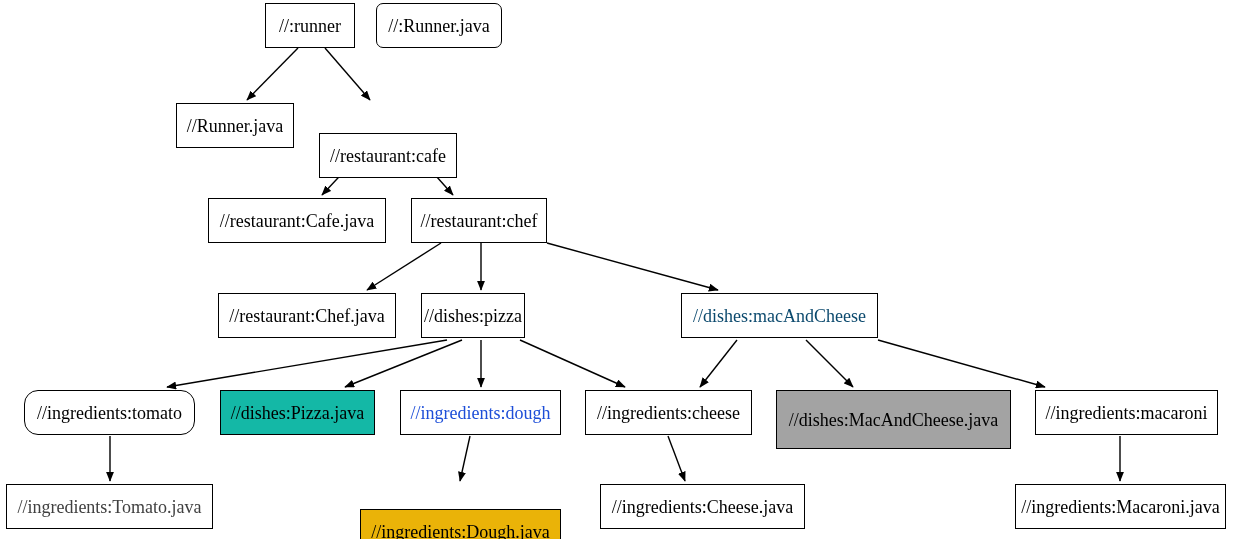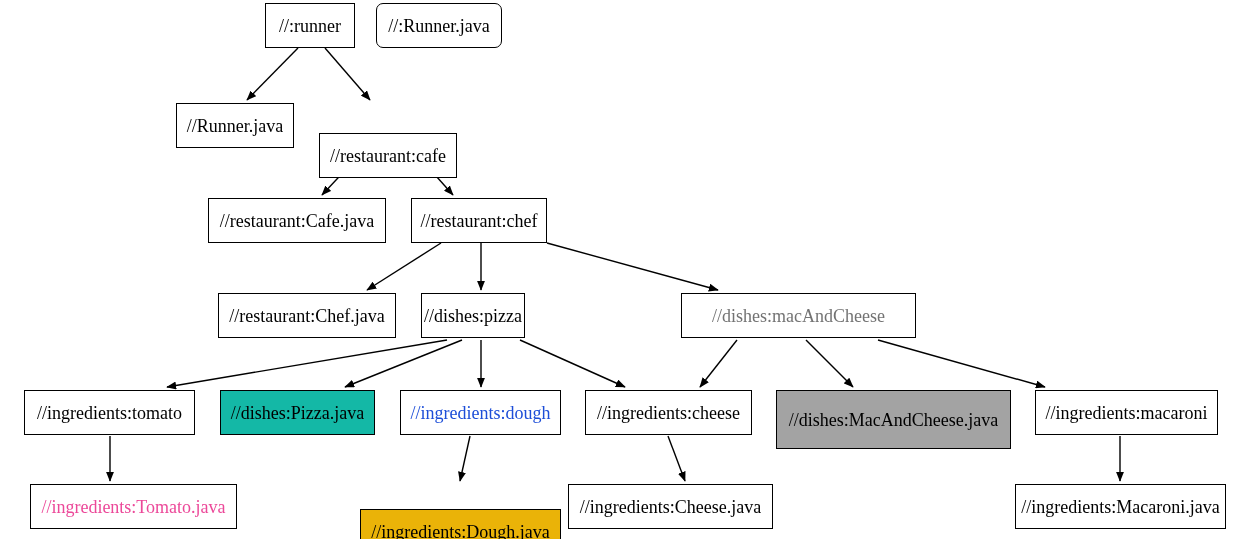--- a/index.html
+++ b/index.html
@@ -92,47 +92,47 @@
       </div>
       <div class="graph-node" style="left: 411px; top: 198px; width: 136px; height: 45px; border-color: rgb(0, 0, 0); background: rgb(255, 255, 255); color: rgb(0, 0, 0);">
         <span class="node-label">//restaurant:chef</span>
       </div>
       <div class="graph-node" style="left: 218px; top: 293px; width: 178px; height: 45px; border-color: rgb(0, 0, 0); background: rgb(255, 255, 255); color: rgb(0, 0, 0);">
         <span class="node-label">//restaurant:Chef.java</span>
       </div>
       <div class="graph-node" style="left: 421px; top: 293px; width: 104px; height: 45px; border-color: rgb(0, 0, 0); background: rgb(255, 255, 255); color: rgb(0, 0, 0);">
         <span class="node-label">//dishes:pizza</span>
       </div>
-      <div class="graph-node" style="left: 681px; top: 293px; width: 235px; height: 45px; border-color: rgb(0, 0, 0); background: rgb(255, 255, 255); color: #737373;">
+      <div class="graph-node" style="left: 681px; top: 293px; width: 197px; height: 45px; border-color: rgb(0, 0, 0); background: rgb(255, 255, 255); color: #0c4a6e;">
         <span class="node-label">//dishes:macAndCheese</span>
       </div>
-      <div class="graph-node" style="left: 24px; top: 390px; width: 171px; height: 45px; border-color: rgb(0, 0, 0); background: rgb(255, 255, 255); color: rgb(0, 0, 0);">
+      <div class="graph-node" style="left: 24px; top: 390px; width: 171px; height: 45px; border-color: rgb(0, 0, 0); background: rgb(255, 255, 255); color: rgb(0, 0, 0); border-radius: 14px;">
         <span class="node-label">//ingredients:tomato</span>
       </div>
       <div class="graph-node" style="left: 220px; top: 390px; width: 155px; height: 45px; border-color: rgb(0, 0, 0); background: #14b8a6; color: rgb(0, 0, 0);">
         <span class="node-label">//dishes:Pizza.java</span>
       </div>
       <div class="graph-node" style="left: 400px; top: 390px; width: 161px; height: 45px; border-color: rgb(0, 0, 0); background: rgb(255, 255, 255); color: #1d4ed8;">
         <span class="node-label">//ingredients:dough</span>
       </div>
       <div class="graph-node" style="left: 585px; top: 390px; width: 167px; height: 45px; border-color: rgb(0, 0, 0); background: rgb(255, 255, 255); color: rgb(0, 0, 0);">
         <span class="node-label">//ingredients:cheese</span>
       </div>
       <div class="graph-node" style="left: 776px; top: 390px; width: 235px; height: 59px; border-color: rgb(0, 0, 0); background: #a3a3a3; color: rgb(0, 0, 0);">
         <span class="node-label">//dishes:MacAndCheese.java</span>
       </div>
       <div class="graph-node" style="left: 1035px; top: 390px; width: 183px; height: 45px; border-color: rgb(0, 0, 0); background: rgb(255, 255, 255); color: rgb(0, 0, 0);">
         <span class="node-label">//ingredients:macaroni</span>
       </div>
-      <div class="graph-node" style="left: 6px; top: 484px; width: 207px; height: 45px; border-color: rgb(0, 0, 0); background: rgb(255, 255, 255); color: #ec4899; margin-left: 24px;">
+      <div class="graph-node" style="left: 6px; top: 484px; width: 207px; height: 45px; border-color: rgb(0, 0, 0); background: rgb(255, 255, 255); color: #404040;">
         <span class="node-label">//ingredients:Tomato.java</span>
       </div>
       <div class="graph-node" style="left: 360px; top: 484px; width: 201px; height: 45px; border-color: rgb(0, 0, 0); background: #eab308; color: rgb(0, 0, 0); margin-top: 25px;">
         <span class="node-label">//ingredients:Dough.java</span>
       </div>
-      <div class="graph-node" style="left: 568px; top: 484px; width: 205px; height: 45px; border-color: rgb(0, 0, 0); background: rgb(255, 255, 255); color: rgb(0, 0, 0);">
+      <div class="graph-node" style="left: 600px; top: 484px; width: 205px; height: 45px; border-color: rgb(0, 0, 0); background: rgb(255, 255, 255); color: rgb(0, 0, 0);">
         <span class="node-label">//ingredients:Cheese.java</span>
       </div>
       <div class="graph-node" style="left: 1015px; top: 484px; width: 211px; height: 45px; border-color: rgb(0, 0, 0); background: rgb(255, 255, 255); color: rgb(0, 0, 0);">
         <span class="node-label">//ingredients:Macaroni.java</span>
       </div>
     </div>
 </div>
 
 </body></html>

